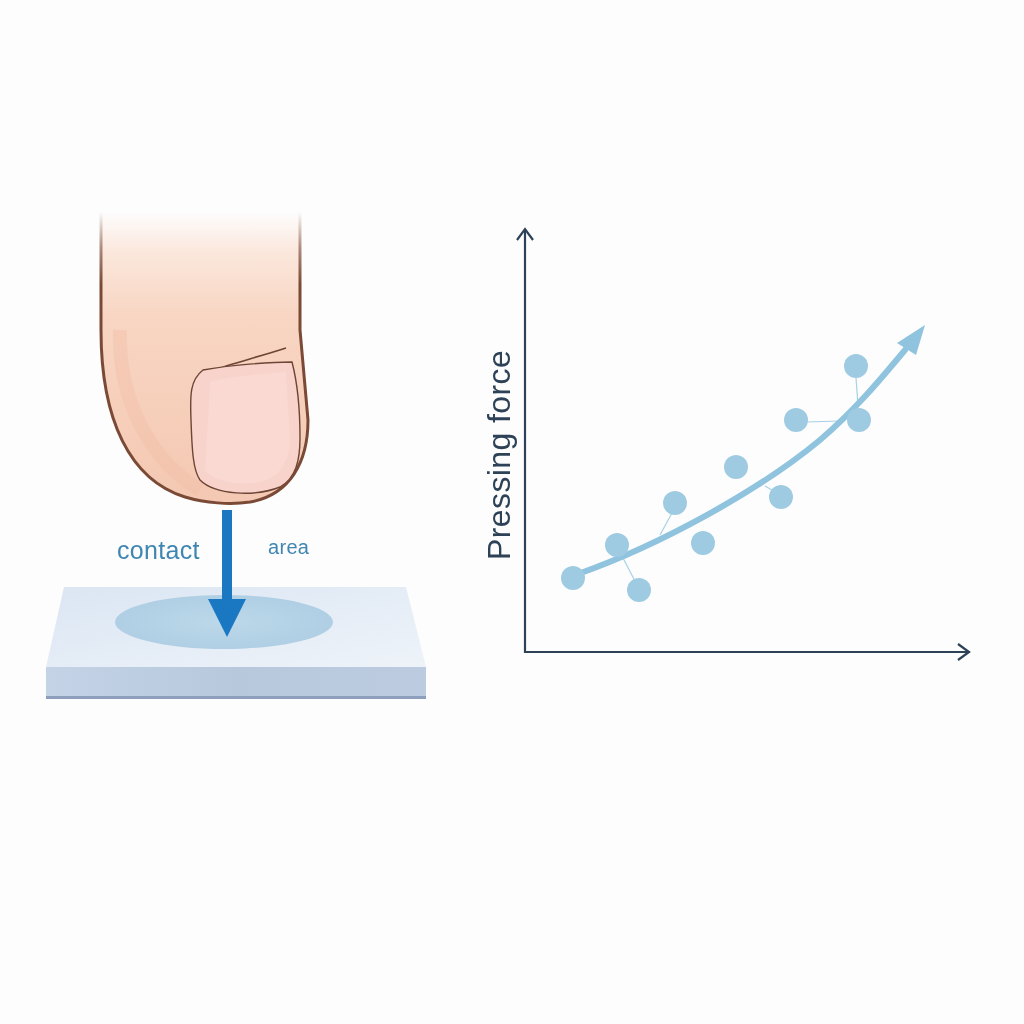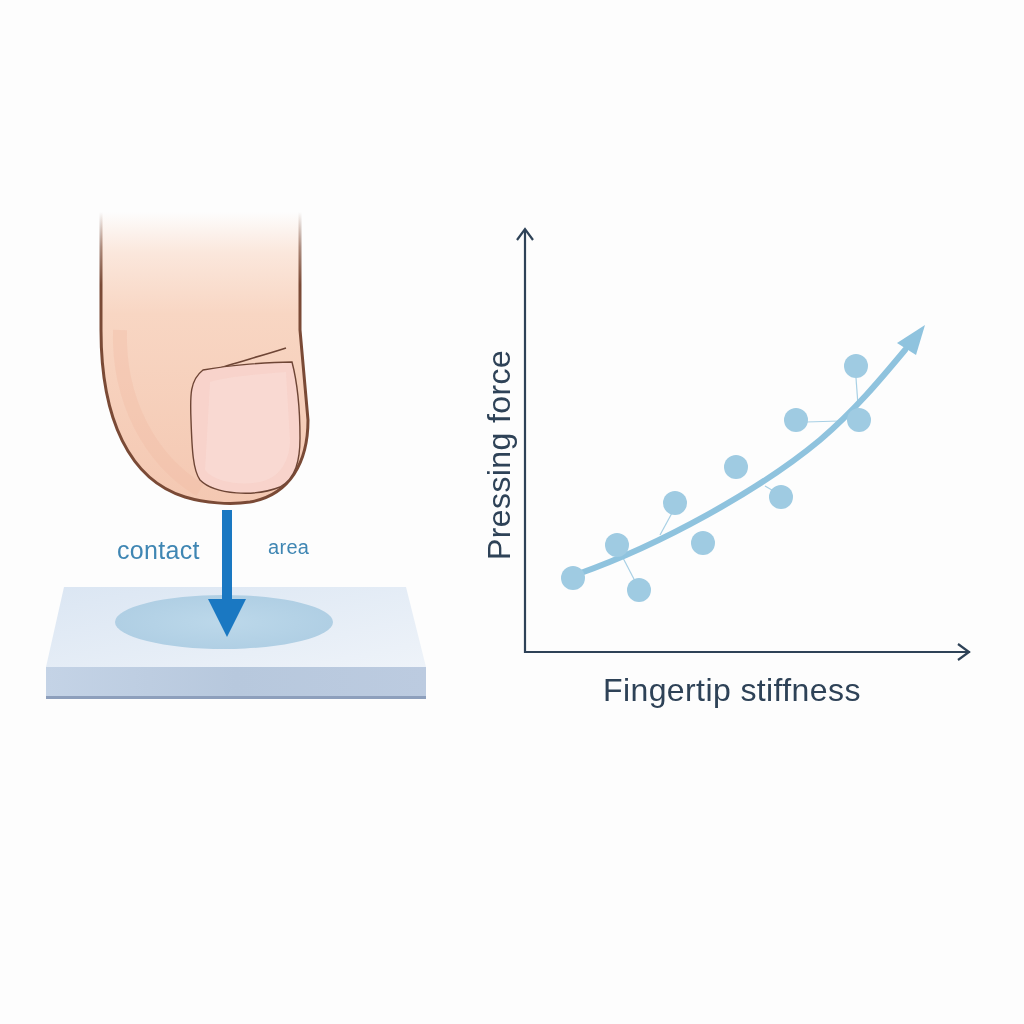--- a/index.html
+++ b/index.html
@@ -136,15 +136,14 @@
       <circle cx="781" cy="497" r="12"></circle>
       <circle cx="796" cy="420" r="12"></circle>
       <circle cx="859" cy="420" r="12"></circle>
       <circle cx="856" cy="366" r="12"></circle>
     </g>
   </svg>
 
   
   <div class="label" id="contact-word">contact</div>
   <div class="label" id="area-word">area</div>
-  <div class="label" id="x-axis-label">Fingertip stiffness</div>
   <div class="label" id="y-axis-label">Pressing force</div>
 </div>
 
 </body></html>

